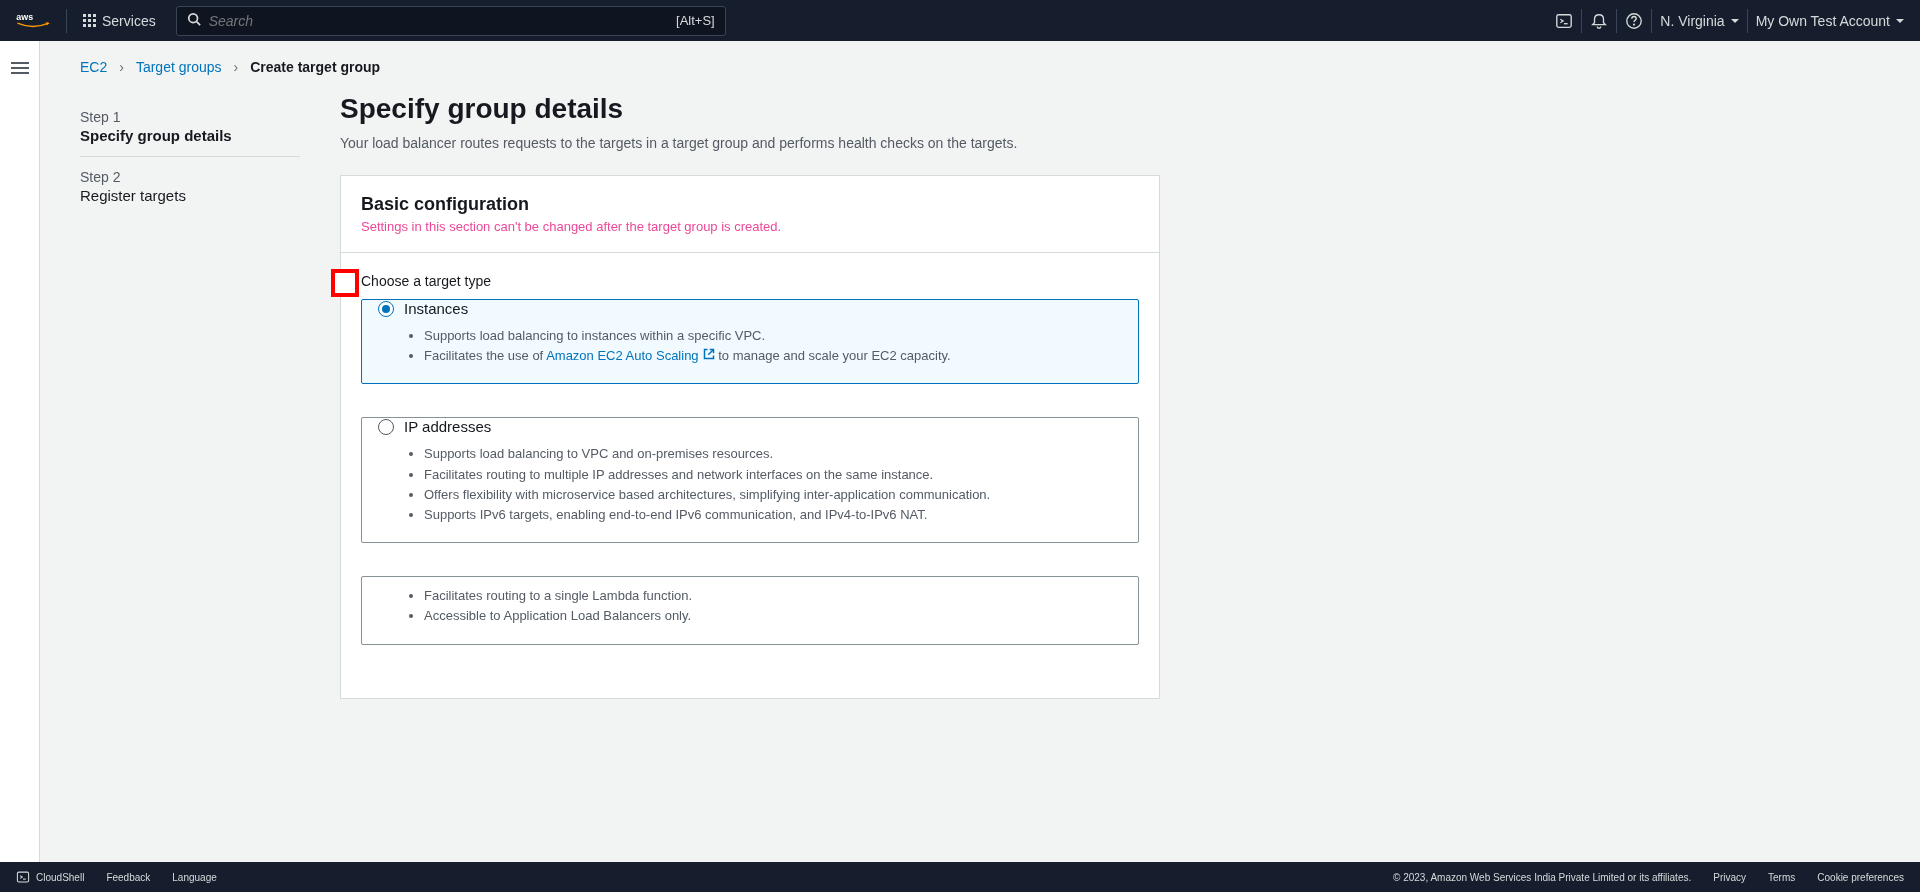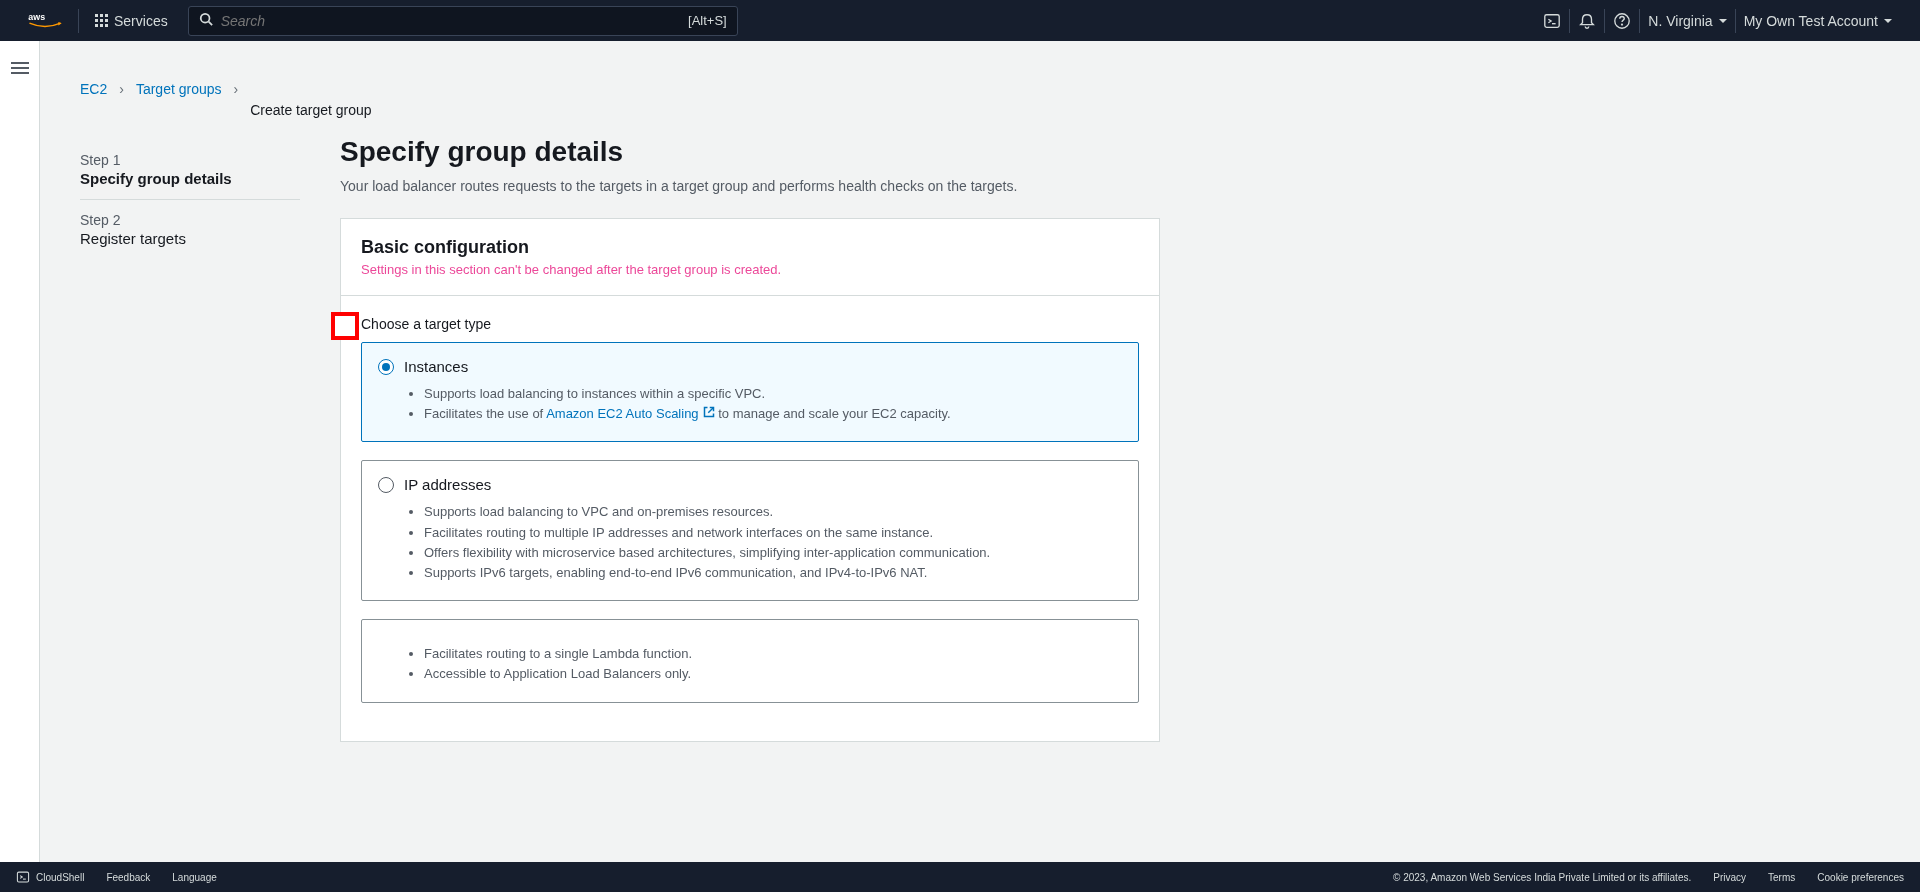--- a/index.html
+++ b/index.html
@@ -1,17 +1,17 @@
 <!DOCTYPE html>
 <html><head>
 <meta charset="utf-8">
 <style>
   * { box-sizing: border-box; margin: 0; padding: 0; }
   body { font-family: "Amazon Ember", "Helvetica Neue", Arial, sans-serif; font-size: 14px; color: #16191f; background: #f2f3f3; overflow: hidden; }
-  .topbar { height: 41px; background: #161e2d; display: flex; align-items: center; padding: 0 28px; gap: 16px; }
+  .topbar { height: 41px; background: #161e2d; display: flex; align-items: center; padding: 0 16px; gap: 16px; }
   .aws-logo { display: flex; align-items: center; }
   .divider-v { width: 1px; height: 24px; background: #394457; }
   .services-btn { display: flex; align-items: center; gap: 6px; color: #d5dbdb; cursor: pointer; }
   .grid-icon { display: inline-grid; grid-template-columns: repeat(3,3px); grid-template-rows: repeat(3,3px); gap: 2px; }
   .grid-icon span { background: #d5dbdb; }
   .searchbox { display: flex; align-items: center; background: #0f1520; border: 1px solid #394457; border-radius: 3px; height: 30px; padding: 0 10px; width: 550px; margin-left: 4px; }
   .searchbox input { flex: 1; background: transparent; border: none; color: #d5dbdb; font-style: italic; font-size: 14px; outline: none; padding-left: 8px; }
   .search-icon { color: #d5dbdb; }
   .search-hint { color: #d5dbdb; font-size: 13px; }
   .topbar-right { margin-left: auto; display: flex; align-items: center; gap: 8px; }
@@ -19,39 +19,39 @@
   .region-sel, .account-sel { color: #d5dbdb; cursor: pointer; display: flex; align-items: center; gap: 6px; }
   .caret-down { width: 0; height: 0; border-left: 4px solid transparent; border-right: 4px solid transparent; border-top: 4px solid #d5dbdb; }
   .main-wrap { display: flex; height: calc(100vh - 41px - 30px); }
   .leftrail { width: 40px; background: #fff; border-right: 1px solid #d5dbdb; display: flex; align-items: flex-start; justify-content: center; padding-top: 18px; }
   .hamburger { cursor: pointer; }
   .hamburger div { width: 18px; height: 2px; background: #545b64; margin: 3px 0; }
   .content-scroll { flex: 1; overflow-y: auto; background: #f2f3f3; position: relative; }
   .breadcrumbs { display: flex; align-items: center; gap: 12px; padding: 18px 0 18px 40px; }
   .breadcrumbs a { color: #0073bb; text-decoration: none; }
   .breadcrumbs .chev { color: #687078; }
-  .breadcrumbs .current { color: #16191f; font-weight: 400; margin-top: 43px; }
+  .breadcrumbs .current { color: #16191f; font-weight: 700; }
   .page-body { display: flex; gap: 40px; padding: 0 40px 40px 40px; }
   .steps { width: 220px; padding-top: 4px; }
   .step { padding: 12px 0; }
   .step + .step { border-top: 1px solid #d5dbdb; }
   .step-num { color: #545b64; font-size: 14px; }
   .step-title { color: #16191f; font-size: 15px; margin-top: 2px; }
   .step.active .step-title { font-weight: 700; }
   .main-col { flex: 1; max-width: 820px; }
   h1 { font-size: 28px; font-weight: 700; color: #16191f; margin-bottom: 10px; }
   .subhead { color: #545b64; font-size: 14px; margin-bottom: 24px; }
   .panel { background: #fff; border: 1px solid #d5dbdb; border-radius: 0; }
   .panel-head { padding: 18px 20px; border-bottom: 1px solid #d5dbdb; }
   .panel-head h2 { font-size: 18px; font-weight: 700; }
   .panel-help { color: #ec4899; font-size: 13px; margin-top: 4px; }
   .panel-body { padding: 20px; position: relative; }
   .section-label { font-size: 14px; color: #16191f; margin-bottom: 10px; }
   .red-marker { position: absolute; left: -10px; top: 16px; width: 28px; height: 28px; border: 4px solid #ff0000; background: #fff; }
-  .choice { border: 1px solid #879196; border-radius: 2px; padding: 15px 16px 16px 16px; margin-bottom: 18px; cursor: pointer; }
+  .choice { border: 1px solid #879196; border-radius: 2px; padding: 0 16px 16px 16px; margin-bottom: 33px; cursor: pointer; }
   .choice.selected { border: 1px solid #0073bb; background: #f1faff; }
   .choice-head { display: flex; align-items: center; gap: 10px; }
   .radio { width: 16px; height: 16px; border-radius: 50%; border: 1px solid #545b64; background: #fff; position: relative; flex-shrink: 0; }
   .choice.selected .radio { border-color: #0073bb; }
   .choice.selected .radio::after { content: ''; position: absolute; inset: 3px; background: #0073bb; border-radius: 50%; }
   .choice-title { font-size: 15px; color: #16191f; }
   .choice ul { margin: 10px 0 0 46px; color: #545b64; font-size: 13px; list-style: disc; }
   .choice ul li { margin-bottom: 2px; line-height: 1.4; }
   .choice ul a { color: #0073bb; text-decoration: none; }
   .ext-icon { display: inline-block; margin-left: 4px; color: #0073bb; }

